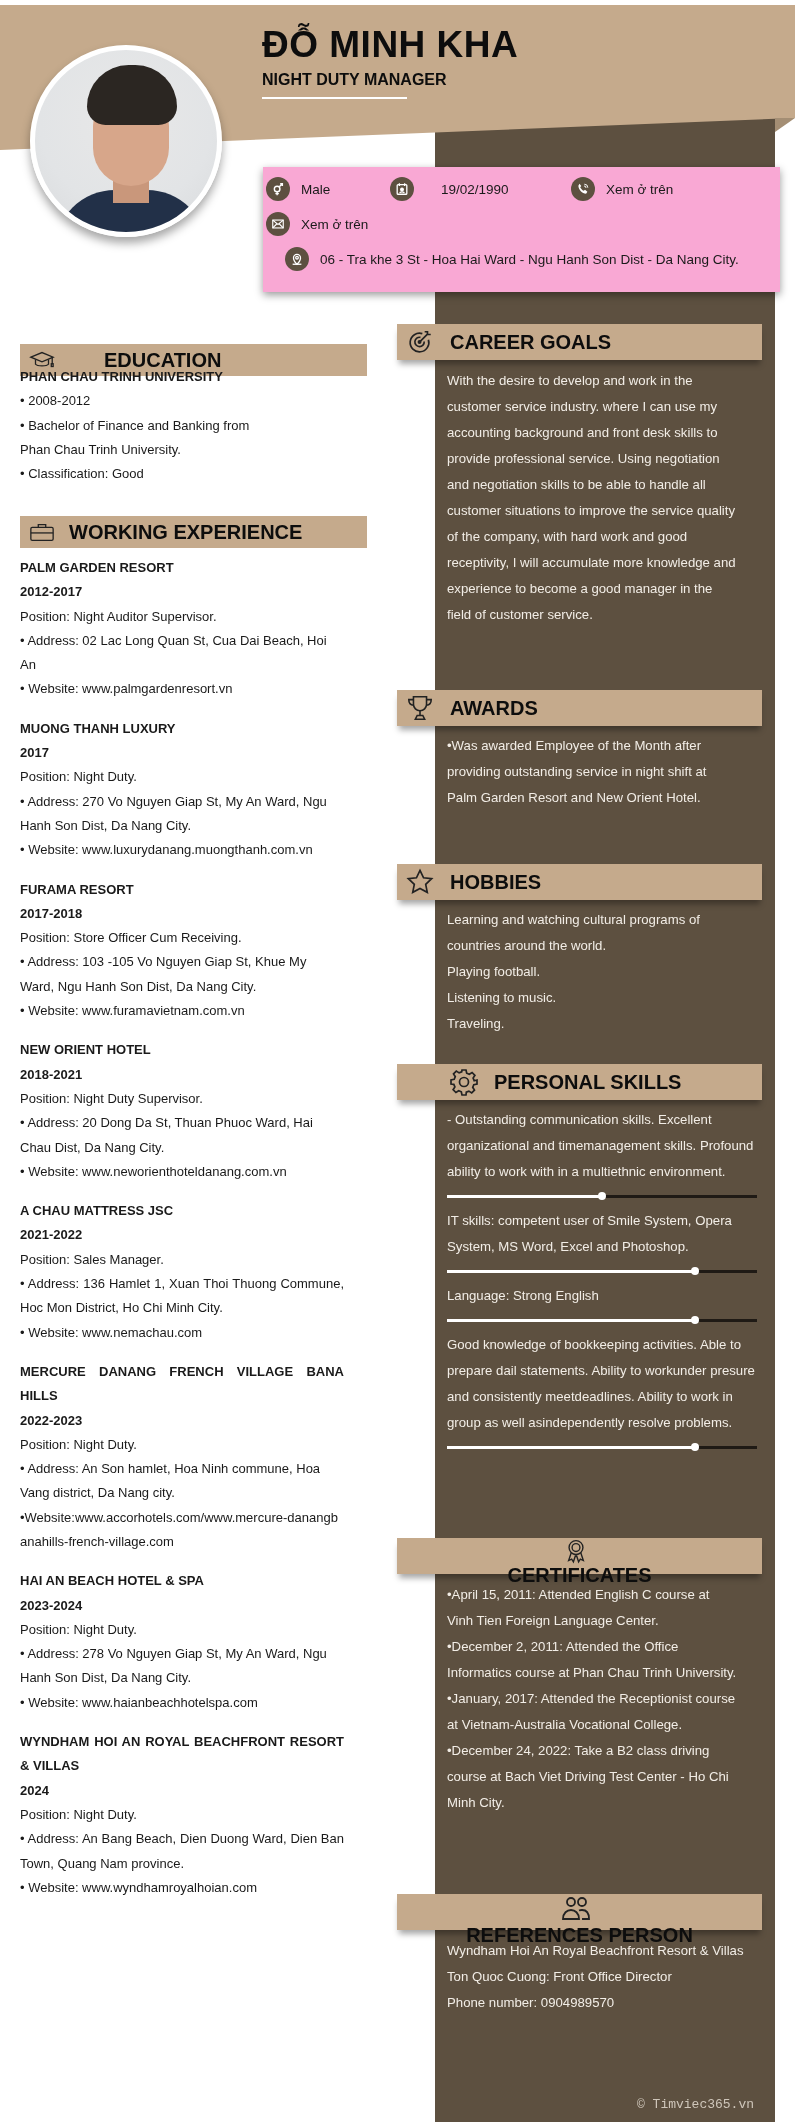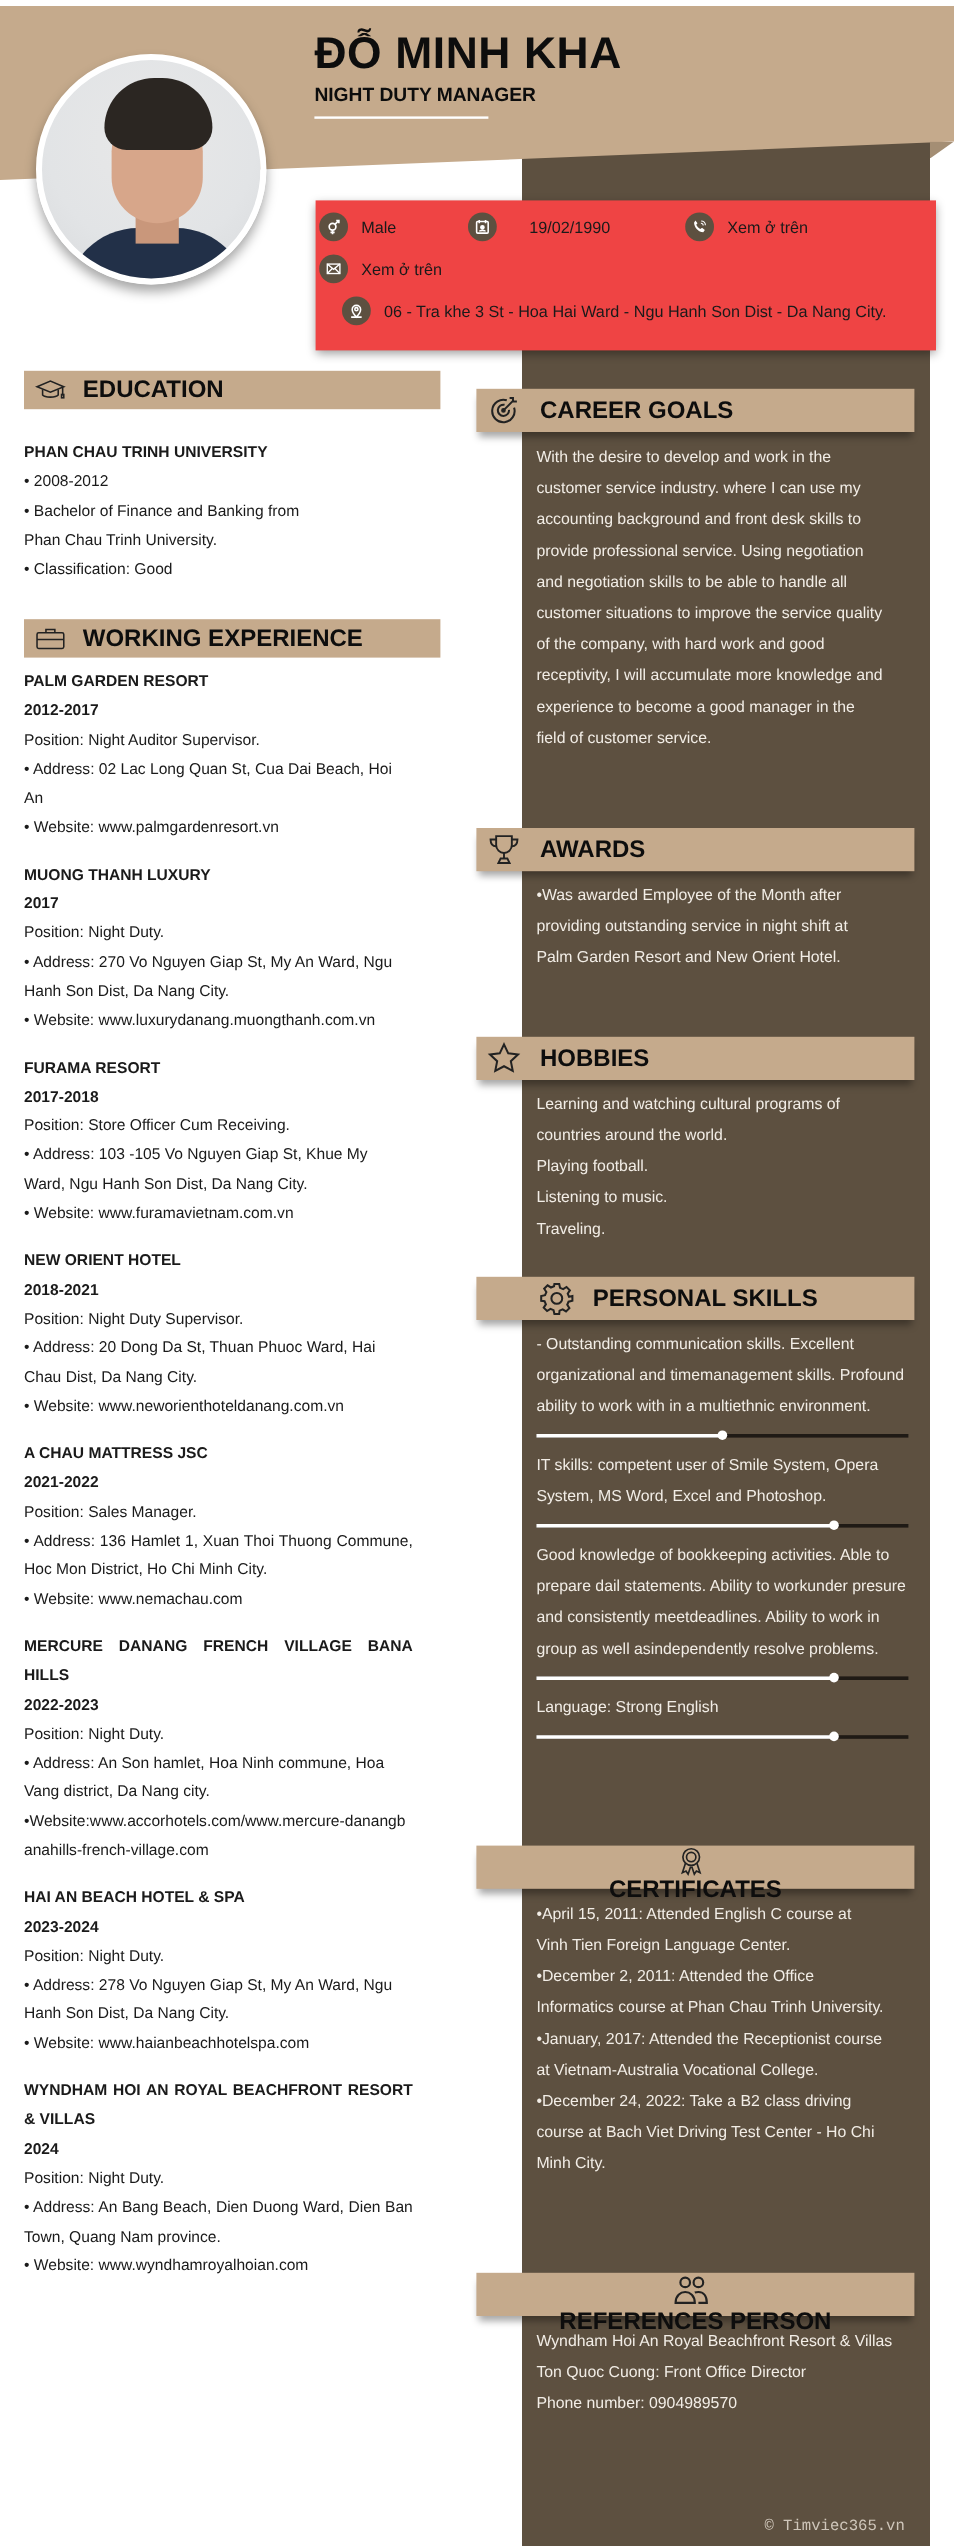--- a/index.html
+++ b/index.html
@@ -17,21 +17,21 @@
   .job-line { position: absolute; left: 262px; top: 97px; width: 145px; height: 2px; background: #ffffff; }
 
   .photo { position: absolute; left: 30px; top: 45px; width: 192px; height: 192px; border-radius: 50%;
     border: 5px solid #ffffff; box-shadow: 0 6px 10px rgba(0,0,0,0.35); overflow: hidden;
     background: radial-gradient(circle at 50% 38%, #e8e8e8 0%, #e2e4e6 60%, #d8dadc 100%); }
   .photo .hair { position: absolute; left: 52px; top: 15px; width: 90px; height: 60px; border-radius: 45px 45px 20px 20px; background: #2b2622; }
   .photo .face { position: absolute; left: 58px; top: 40px; width: 76px; height: 96px; border-radius: 38px 38px 40px 40px; background: #d7a68a; }
   .photo .shirt { position: absolute; left: 20px; top: 140px; width: 152px; height: 70px; border-radius: 60px 60px 0 0; background: #223048; }
   .photo .neck { position: absolute; left: 78px; top: 125px; width: 36px; height: 28px; background: #c9977b; }
 
-  .contact-card { position: absolute; left: 263px; top: 167px; width: 517px; height: 125px; background: #ef4444;
+  .contact-card { position: absolute; left: 263px; top: 167px; width: 517px; height: 125px; background: #f9a8d4;
     box-shadow: 0 3px 8px rgba(0,0,0,0.4); }
   .c-item { position: absolute; display: flex; align-items: center; font-size: 13.5px; color: #1a1a1a; }
   .c-icon { width: 24px; height: 24px; border-radius: 50%; background: #5d5040; color: #fff; display: flex; align-items: center; justify-content: center; margin-right: 11px; font-size: 12px; }
   .c-icon svg { width: 14px; height: 14px; }
 
   .lsec { position: absolute; left: 20px; width: 347px; height: 32px; background: #c5aa8c; display: flex; align-items: center; }
   .lsec .sicon { width: 26px; height: 22px; margin-left: 9px; margin-right: 14px; display: flex; align-items: center; justify-content: center; }
   .lsec .stitle { font-size: 20px; font-weight: bold; color: #0d0d0d; }
 
   .ltext { position: absolute; left: 20px; width: 324px; font-size: 13px; line-height: 24.3px; color: #1a1a1a; }
@@ -116,21 +116,21 @@
       <svg viewBox="0 0 16 16" fill="none" stroke="#fff" stroke-width="1.5">
           <path d="M8 14s-4-4.2-4-7.2a4 4 0 018 0C12 9.8 8 14 8 14z"></path>
           <circle cx="8" cy="6.5" r="1.5"></circle>
           <path d="M3 14h10"></path>
         </svg>
     </span>
     <span>06 - Tra khe 3 St - Hoa Hai Ward - Ngu Hanh Son Dist - Da Nang City.</span>
   </div>
 </div>
 
-<div class="lsec" style="top:309px;">
+<div class="lsec" style="top:344px;gap:35px;">
   <span class="sicon">
     <svg viewBox="0 0 28 22" width="26" height="22" fill="none" stroke="#222" stroke-width="1.4">
         <path d="M2 8l12-5 12 5-12 5z"></path>
         <path d="M7 10.5v5c2 2.5 12 2.5 14 0v-5"></path>
         <path d="M25 8.5v7"></path>
         <rect x="24" y="15" width="2" height="3"></rect>
       </svg>
   </span>
   <span class="stitle">EDUCATION</span>
 </div>
@@ -270,33 +270,33 @@
     </div>
   </div>
   <div>
     <div>IT skills: competent user of Smile System, Opera System, MS Word, Excel and Photoshop.</div>
     <div class="slider">
       <div class="fill" style="width:80%;"></div>
       <div class="knob" style="left:80%;"></div>
     </div>
   </div>
   <div>
+    <div>Language: Strong English</div>
+    <div class="slider">
+      <div class="fill" style="width:80%;"></div>
+      <div class="knob" style="left:80%;"></div>
+    </div>
+  </div>
+  <div>
     <div>Good knowledge of bookkeeping activities. Able to prepare dail statements. Ability to workunder presure and consistently meetdeadlines. Ability to work in group as well asindependently resolve problems.</div>
     <div class="slider">
       <div class="fill" style="width:80%;"></div>
       <div class="knob" style="left:80%;"></div>
     </div>
   </div>
-  <div>
-    <div>Language: Strong English</div>
-    <div class="slider">
-      <div class="fill" style="width:80%;"></div>
-      <div class="knob" style="left:80%;"></div>
-    </div>
-  </div>
 </div>
 
 <div class="rsec" style="top:1538px;flex-direction:column;">
   <span class="sicon">
     <svg viewBox="0 0 30 30" width="26" height="26" fill="none" stroke="#222" stroke-width="1.6">
         <circle cx="15" cy="11" r="8"></circle>
         <circle cx="15" cy="11" r="4.5"></circle>
         <path d="M9.5 17l-3 9 3.5-1.5 2 3 2.5-7.5M20.5 17l3 9-3.5-1.5-2 3-2.5-7.5"></path>
       </svg>
   </span>

